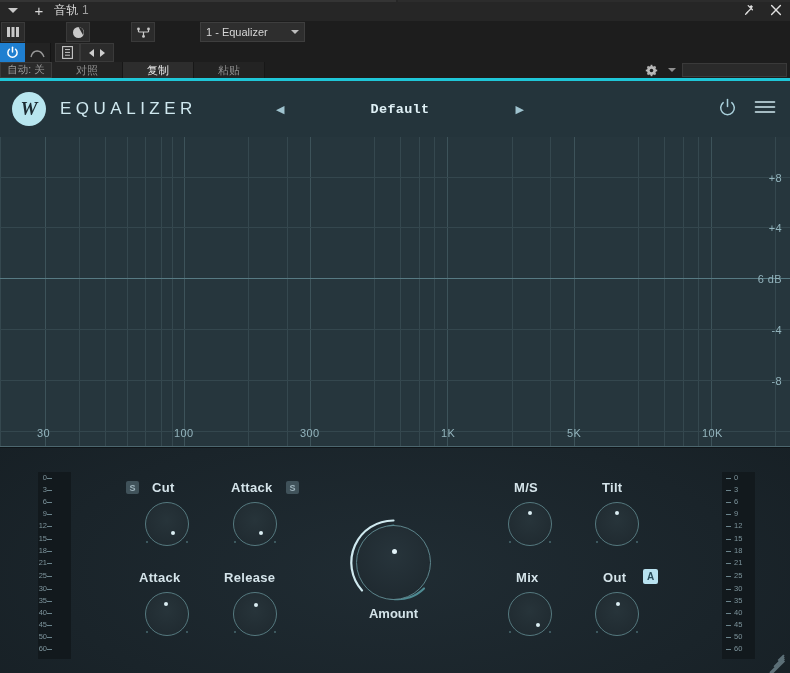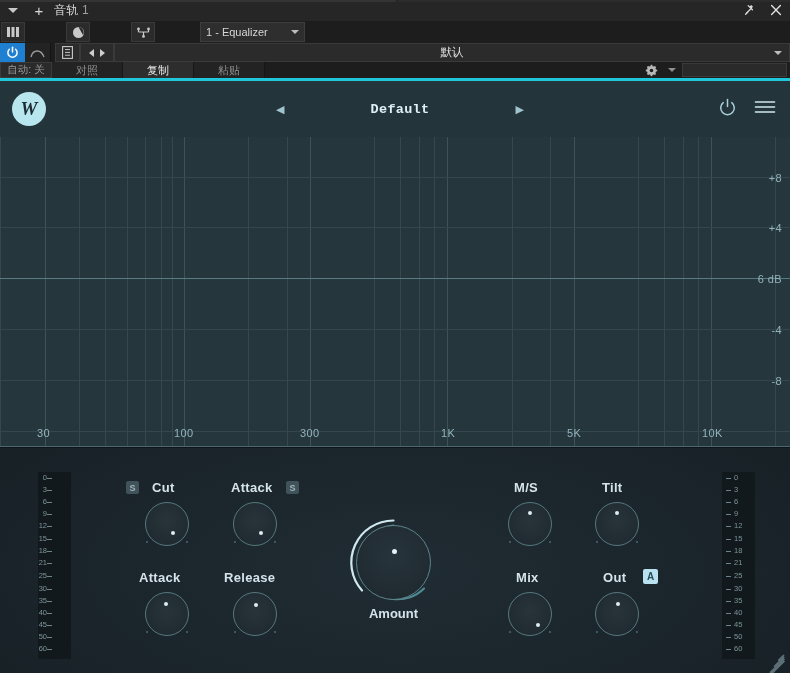--- a/index.html
+++ b/index.html
@@ -285,24 +285,20 @@
         <g stroke="#c9c9c9" stroke-width="1">
             <path d="M3 3.6 L8 3.6"></path>
             <path d="M3 6.4 L8 6.4"></path>
             <path d="M3 9.2 L8 9.2"></path>
           </g>
         </svg>
     </div>
     <div class="prevnext">
       <span class="tri-l"></span>
       <span class="tri-r"></span>
-    </div>
-    <div class="presetbar">
-      <span class="nm">默认</span>
-      <span class="dncaret"></span>
     </div>
   </div>
 
   <div class="ptool3">
     <div class="autobtn">自动: 关</div>
     <div class="cbtn">对照</div>
     <div class="cbtn active">复制</div>
     <div class="cbtn">粘贴</div>
     <div class="fillrow"></div>
     <div class="gearwrap">
@@ -332,20 +328,21 @@
       <div class="gearfield"></div>
     </div>
   </div>
 
   <div class="cyanline"></div>
 
   <div class="plughdr">
     <div class="logo">
       <span>W</span>
     </div>
+    <div class="plugname">EQUALIZER</div>
 
     <div class="presetnav">
       <span class="pn-arrow">◀</span>
       <span class="pn-name">Default</span>
       <span class="pn-arrow">▶</span>
     </div>
 
     <div class="hdr-right">
       <span>
         <svg width="19" height="19" viewBox="0 0 19 19">

